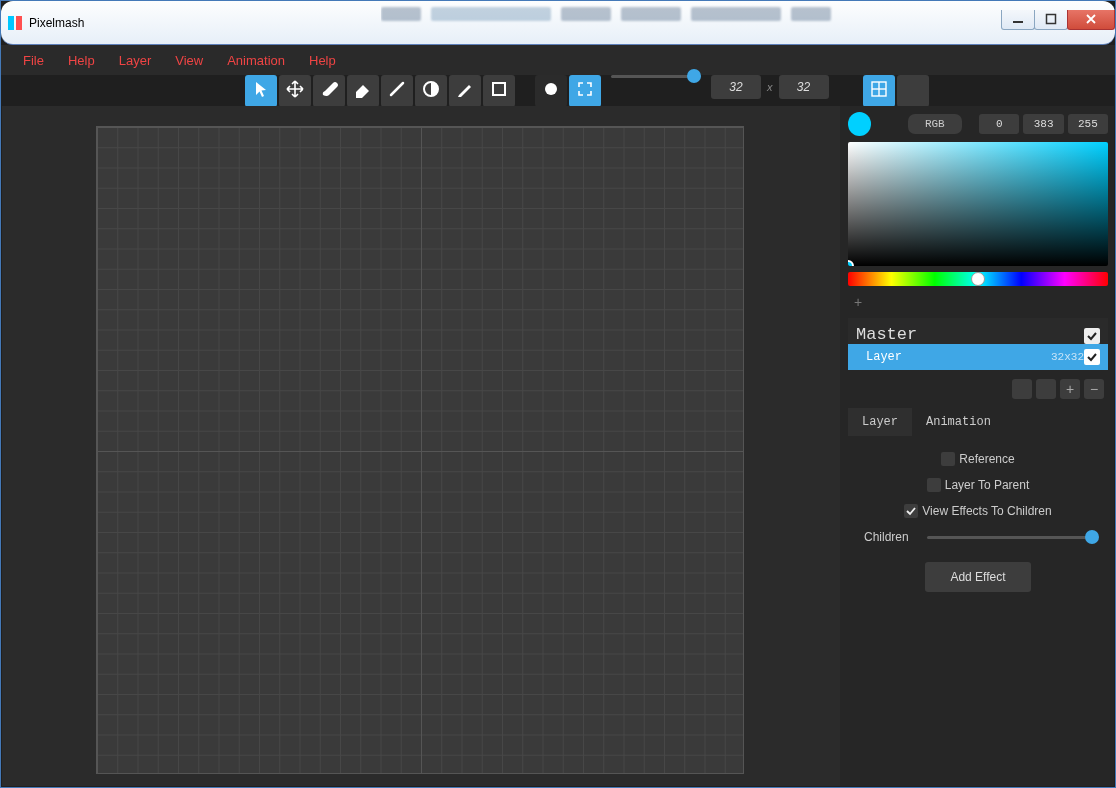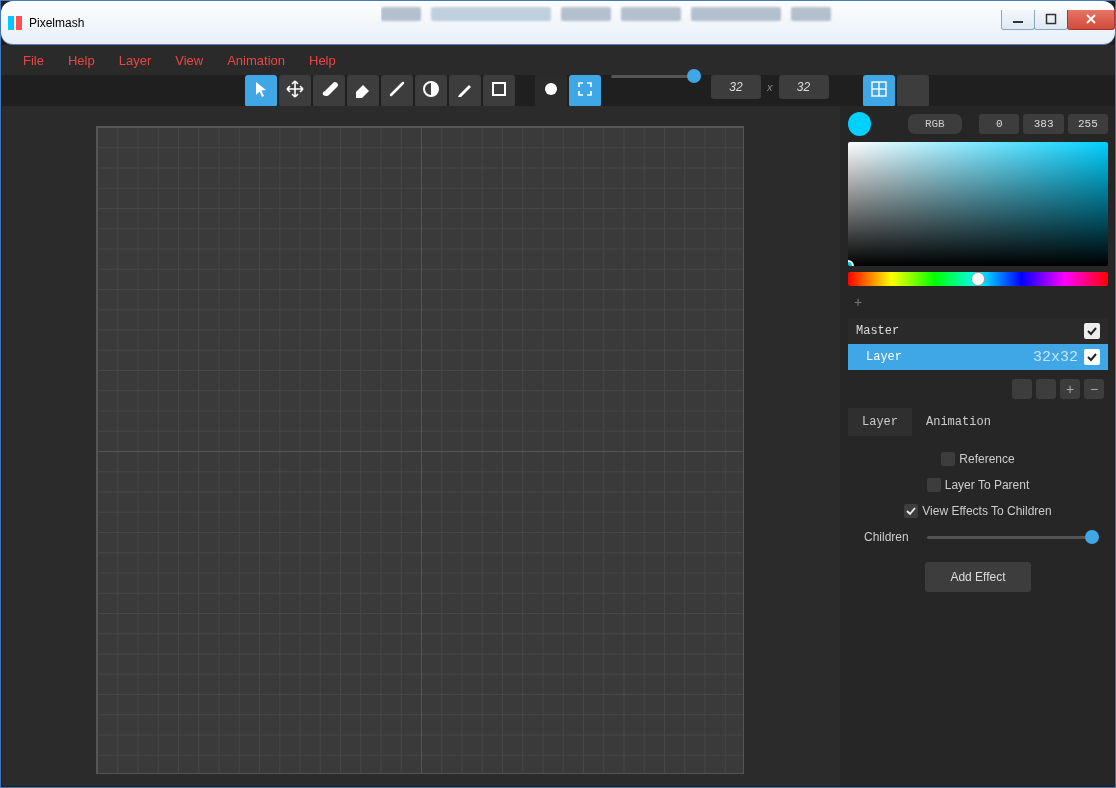--- a/index.html
+++ b/index.html
@@ -60,24 +60,24 @@
   background:linear-gradient(to bottom, rgba(0,0,0,0), #000), linear-gradient(to right, #fff, #00d0ff);
 }
 .satval .cursor { width:12px; height:12px; border:2px solid #fff; border-radius:50%; position:absolute; left:-6px; bottom:-6px; background:#00d0ff; }
 .huebar { height:14px; border-radius:2px; position:relative;
   background:linear-gradient(to right,#f00,#ff0,#0f0,#0ff,#00f,#f0f,#f00);
 }
 .huebar .hcursor { width:14px; height:14px; border-radius:50%; background:#fff; position:absolute; top:0; left:50%; transform:translateX(-50%); border:1px solid #999; }
 .addswatch { height:20px; display:flex; align-items:center; padding:0 6px; color:#777; font-size:14px; }
 
 .layerblock { background:#2a2a2a; }
-.layerhdr { height:26px; display:flex; align-items:center; padding:0 8px; color:#ddd; font-size:12px; }
+.layerhdr { height:26px; display:flex; align-items:flex-end; padding:0 8px; color:#ddd; font-size:17px; }
 .layerhdr .chk { margin-left:auto; width:16px; height:16px; background:#eee; border-radius:2px; display:flex; align-items:center; justify-content:center; }
 .layerrow { height:26px; background:#3fa7e6; display:flex; align-items:center; padding:0 8px 0 18px; color:#fff; font-size:12px; }
-.layerrow .dim { margin-left:auto; color:#c8e4f8; font-size:15px; margin-right:6px; }
+.layerrow .dim { margin-left:auto; color:#c8e4f8; font-size:11px; }
 .layerrow .chk2 { width:16px; height:16px; background:#fff; border-radius:2px; display:flex; align-items:center; justify-content:center; }
 .chk svg, .chk2 svg { width:12px; height:12px; }
 
 .layertools { height:26px; display:flex; align-items:center; justify-content:flex-end; gap:4px; padding:0 4px; }
 .ltb { width:20px; height:20px; background:#3d3d3d; border-radius:3px; display:flex; align-items:center; justify-content:center; color:#aaa; font-size:14px; }
 
 .tabs { display:flex; height:28px; background:#262626; }
 .tab { padding:0 14px; display:flex; align-items:center; color:#ccc; font-size:12px; }
 .tab.active { background:#2f2f2f; }
 

